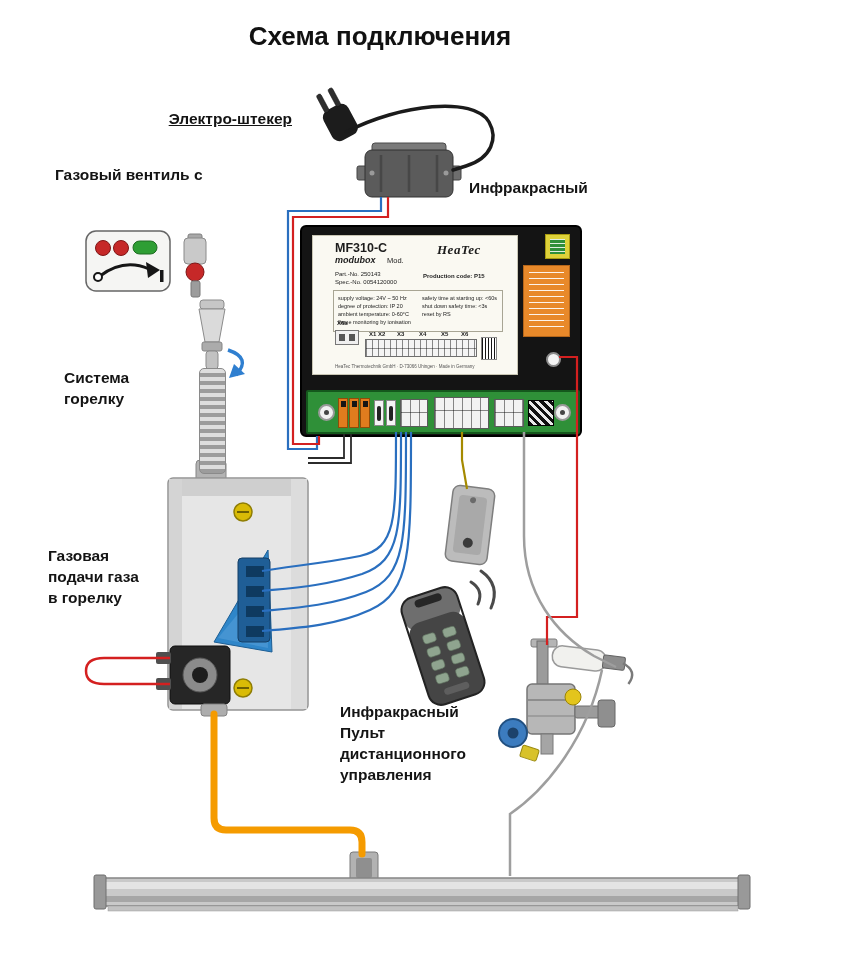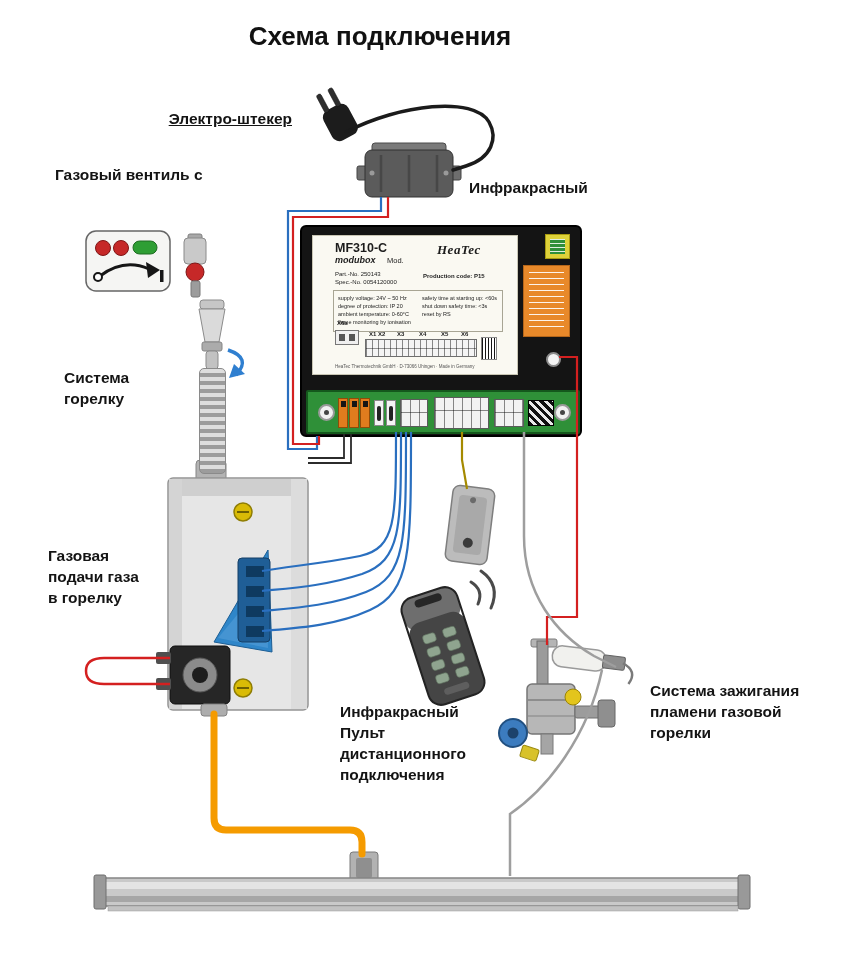--- a/index.html
+++ b/index.html
@@ -349,22 +349,17 @@
   <div class="lbl" style="left:48px;top:545px;">
     <div>Газовая</div>
     <div>подачи газа</div>
     <div>в горелку</div>
   </div>
 
   <div class="lbl" style="left:340px;top:701px;">
     <div>Инфракрасный</div>
     <div>Пульт</div>
     <div>дистанционного</div>
-    <div>подключения</div>
-  </div>
-
-  <div class="lbl" style="left:650px;top:680px;">
-    <div>Система зажигания</div>
-    <div>пламени газовой</div>
-    <div>горелки</div>
-  </div>
+    <div>управления</div>
+  </div>
+
 
 </div>
 
 </body></html>

